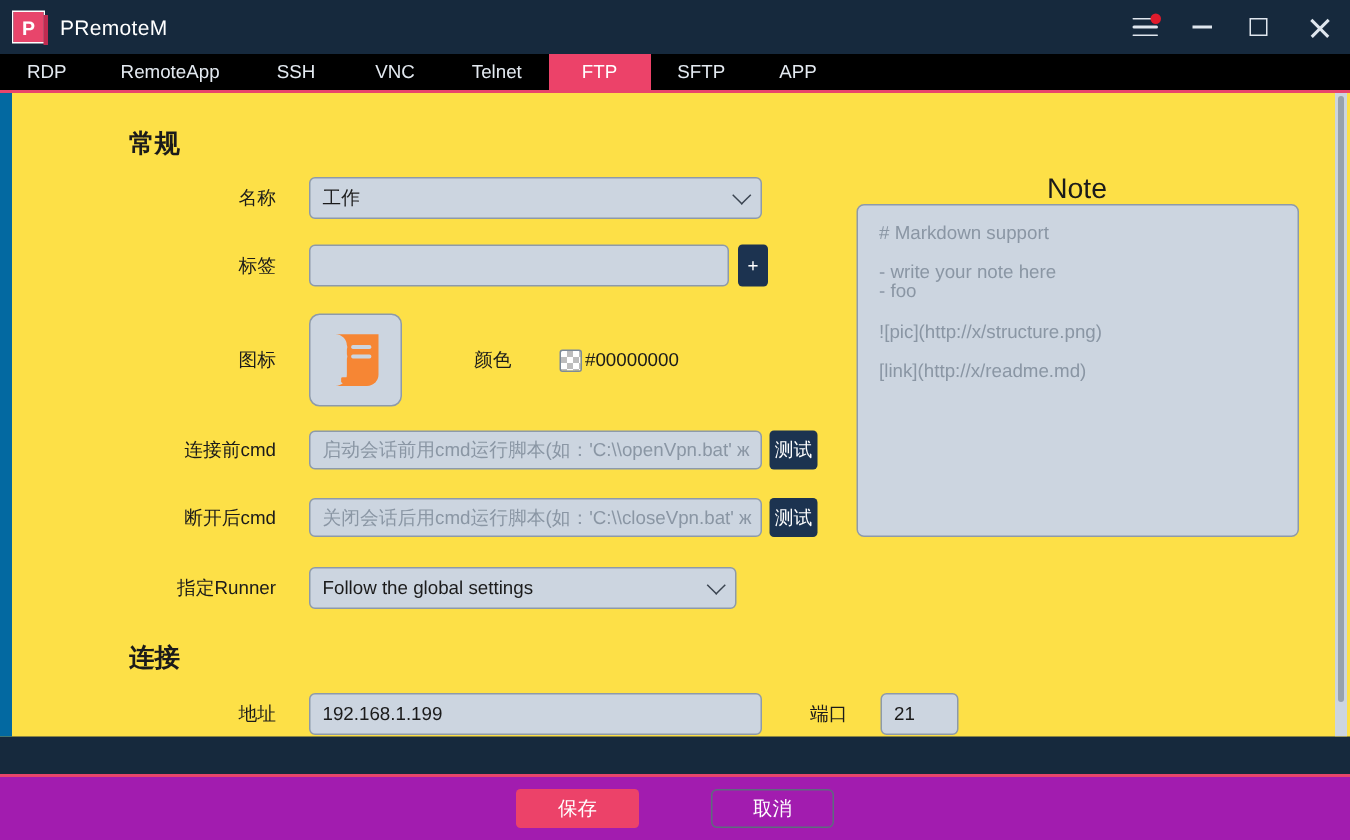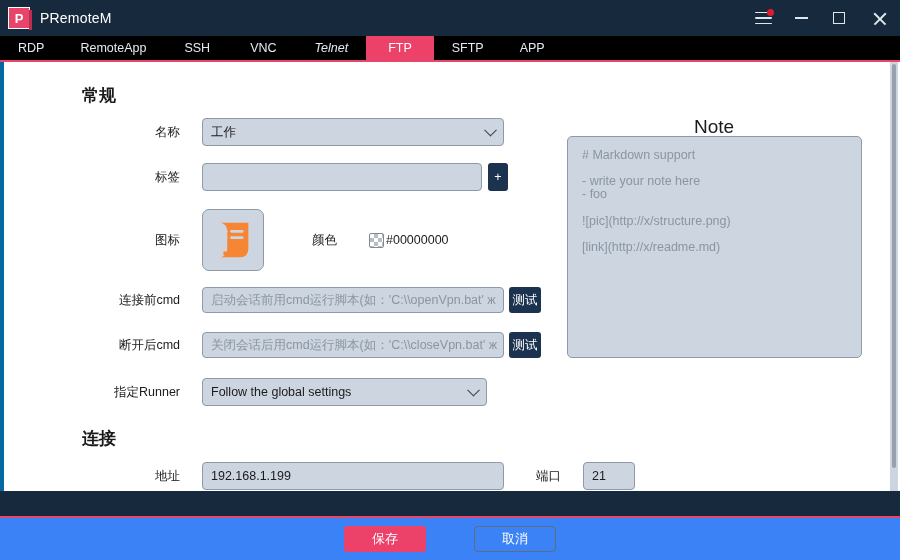--- a/index.html
+++ b/index.html
@@ -92,24 +92,24 @@
     display: flex; align-items: center; justify-content: center;
     color: #e4eaf1; font-size: 12.5px;
     padding: 0 14px;
     white-space: nowrap;
   }
   .tab.active { background: #ec4269; color: #ffffff; }
 
   
   .body-area {
     flex: 1 1 auto;
-    background: #ffffff;
+    background: #fde047;
     position: relative;
     overflow: hidden;
-    border-left: 4px solid #0369a1;
+    border-left: 8px solid #0369a1;
   }
   .section-title {
     font-size: 17px; font-weight: bold; color: #1b1b1b;
     position: absolute;
   }
   .row { position: absolute; display: flex; align-items: center; }
   .lbl {
     font-size: 12.5px; color: #1b1b1b;
     text-align: right; white-space: nowrap;
   }
@@ -182,21 +182,21 @@
   }
   .vthumb {
     position: absolute; left: 2px; top: 2px;
     width: 4px; height: 404px;
     background: #97a1ad; border-radius: 2px;
   }
 
   
   .footer {
     height: 44px; flex: 0 0 44px;
-    background: #3b82f6;
+    background: #a21caf;
     border-top: 2px solid #e8456b;
     display: flex; align-items: center; justify-content: center;
     gap: 48px;
     margin-top: 25px;
   }
   .btn-save {
     width: 82px; height: 26px;
     background: #ec4269; color: #ffffff;
     border: none; border-radius: 3px;
     font-size: 13px;
@@ -253,21 +253,21 @@
       </div>
     <div class="tab" style="padding:0 18px;">
         <span>RemoteApp</span>
       </div>
     <div class="tab" style="padding:0 20px;">
         <span>SSH</span>
       </div>
     <div class="tab" style="padding:0 20px;">
         <span>VNC</span>
       </div>
-    <div class="tab" style="padding:0 18px;font-style:italic;">
+    <div class="tab" style="padding:0 18px;">
         <span>Telnet</span>
       </div>
     <div class="tab active" style="padding:0 22px;">
         <span>FTP</span>
       </div>
     <div class="tab" style="padding:0 18px;">
         <span>SFTP</span>
       </div>
     <div class="tab" style="padding:0 18px;">
         <span>APP</span>

